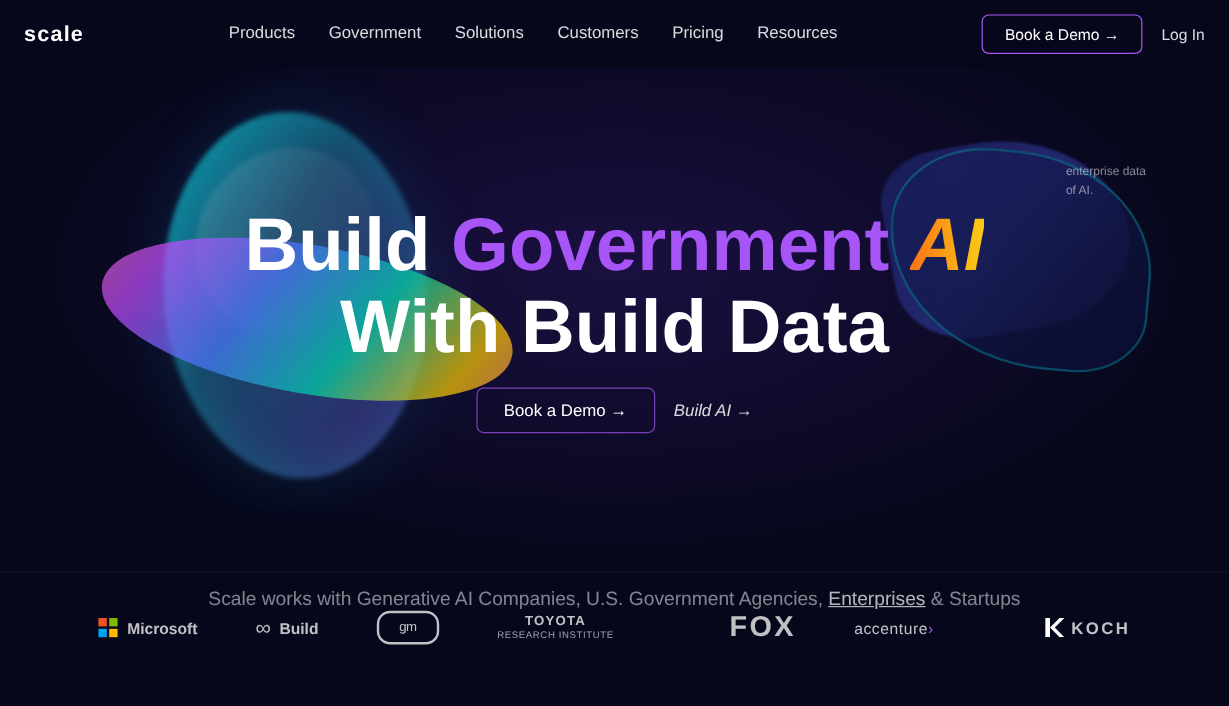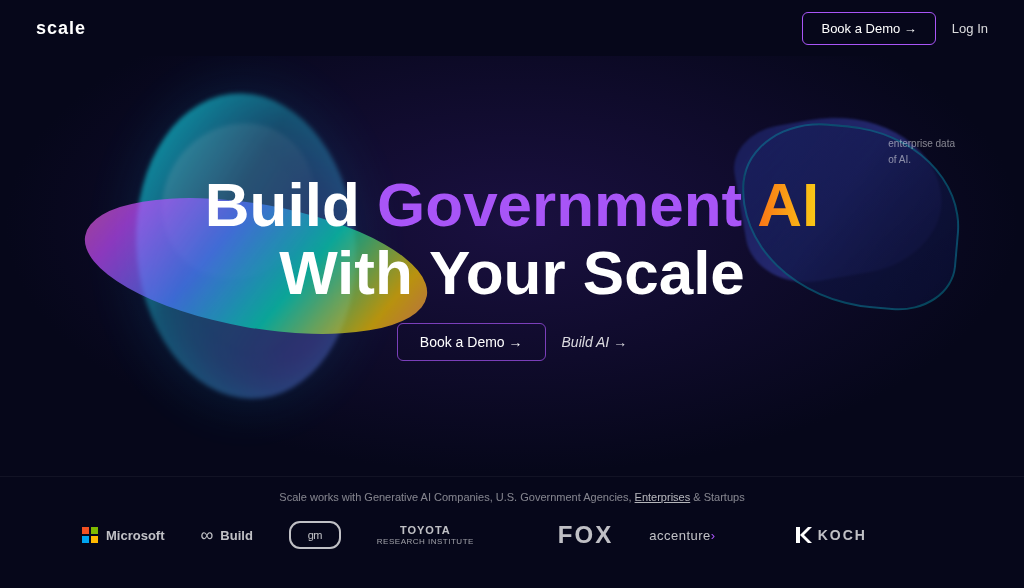--- a/index.html
+++ b/index.html
@@ -10,21 +10,21 @@
       background: #06071a;
       font-family: -apple-system, BlinkMacSystemFont, 'Segoe UI', sans-serif;
       color: #fff;
     }
 
     
     nav {
       display: flex;
       align-items: center;
       justify-content: space-between;
-      padding: 0 36px;
+      padding: 0 20px;
       height: 56px;
       background: rgba(6, 7, 26, 0.95);
       position: relative;
       z-index: 10;
     }
     .nav-logo {
       font-size: 18px;
       font-weight: 700;
       color: #fff;
       letter-spacing: 1px;
@@ -174,20 +174,21 @@
     .hero-title {
       font-size: 62px;
       font-weight: 700;
       line-height: 1.1;
       margin-bottom: 16px;
     }
     .title-white { color: #fff; }
     .title-purple { color: #a855f7; }
     .title-gradient {
       background: linear-gradient(90deg, #f97316, #facc15);
+      font-style: italic;
       -webkit-background-clip: text;
       -webkit-text-fill-color: transparent;
     }
     .title-line2 { color: #fff; }
 
     .hero-subtitle {
       font-size: 14px;
       color: rgba(255,255,255,0.7);
       max-width: 480px;
       line-height: 1.6;
@@ -219,32 +220,31 @@
     }
 
     
     .logos-section {
       background: #06071a;
       padding: 14px 40px 20px;
       text-align: center;
       border-top: 1px solid rgba(255,255,255,0.05);
     }
     .logos-tagline {
-      font-size: 11px;
+      font-size: 16px;
       color: rgba(255,255,255,0.5);
-      margin-bottom: 18px;
     }
     .logos-tagline a {
       color: rgba(255,255,255,0.7);
       text-decoration: underline;
     }
     .logos-row {
       display: flex;
       align-items: center;
-      justify-content: flex-start;
+      justify-content: space-between;
       gap: 36px;
       max-width: 860px;
       margin: 0 auto;
     }
     .logo-item {
       display: flex;
       align-items: center;
       gap: 8px;
       color: rgba(255,255,255,0.75);
       font-size: 13px;
@@ -323,20 +323,40 @@
       font-weight: 800;
       letter-spacing: 2px;
       padding-left: 44px;
     }
   </style>
 </head>
 <body>
 
 <nav>
   <div class="nav-logo">scale</div>
+  <ul class="nav-links">
+    <li>
+      <a href="#">Products</a>
+    </li>
+    <li>
+      <a href="#">Government</a>
+    </li>
+    <li>
+      <a href="#">Solutions</a>
+    </li>
+    <li>
+      <a href="#">Customers</a>
+    </li>
+    <li>
+      <a href="#">Pricing</a>
+    </li>
+    <li>
+      <a href="#">Resources</a>
+    </li>
+  </ul>
   <div class="nav-actions">
     <button class="btn-demo">Book a Demo →</button>
     <button class="btn-login">Log In</button>
   </div>
 </nav>
 
 <section class="hero">
 
   <div class="shape-container">
     <div class="shape-left"></div>
@@ -344,21 +364,21 @@
     <div class="shape-right"></div>
     <div class="shape-right-inner"></div>
     <div class="shape-text-overlay">
       enterprise data<br>of AI.
     </div>
   </div>
 
   <div class="hero-content">
     <h1 class="hero-title">
       <span class="title-white">Build </span><span class="title-purple">Government </span><span class="title-gradient">AI</span><br>
-      <span class="title-line2">With Your Scale</span>
+      <span class="title-line2">With Build Data</span>
     </h1>
     <div class="hero-buttons">
       <button class="btn-hero-demo">Book a Demo →</button>
       <button class="btn-hero-build">Build AI →</button>
     </div>
   </div>
 </section>
 
 <section class="logos-section">
   <p class="logos-tagline">

